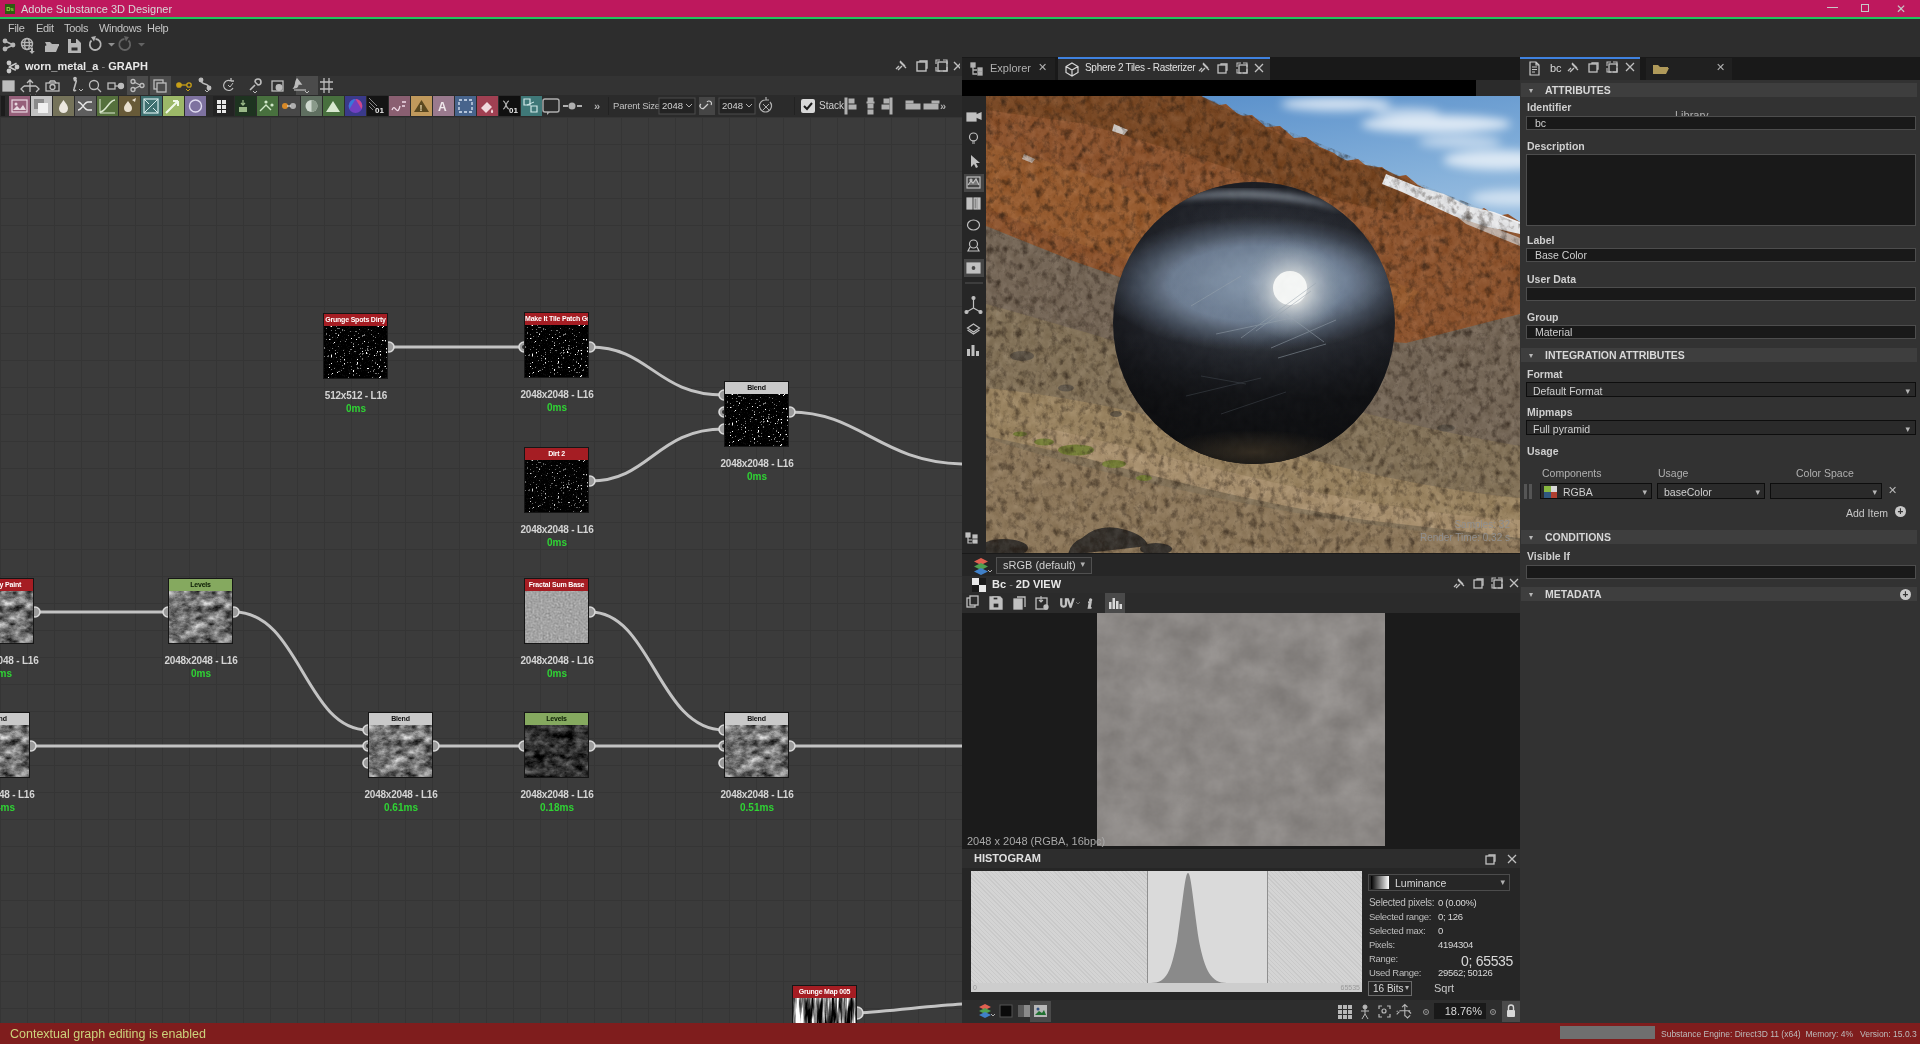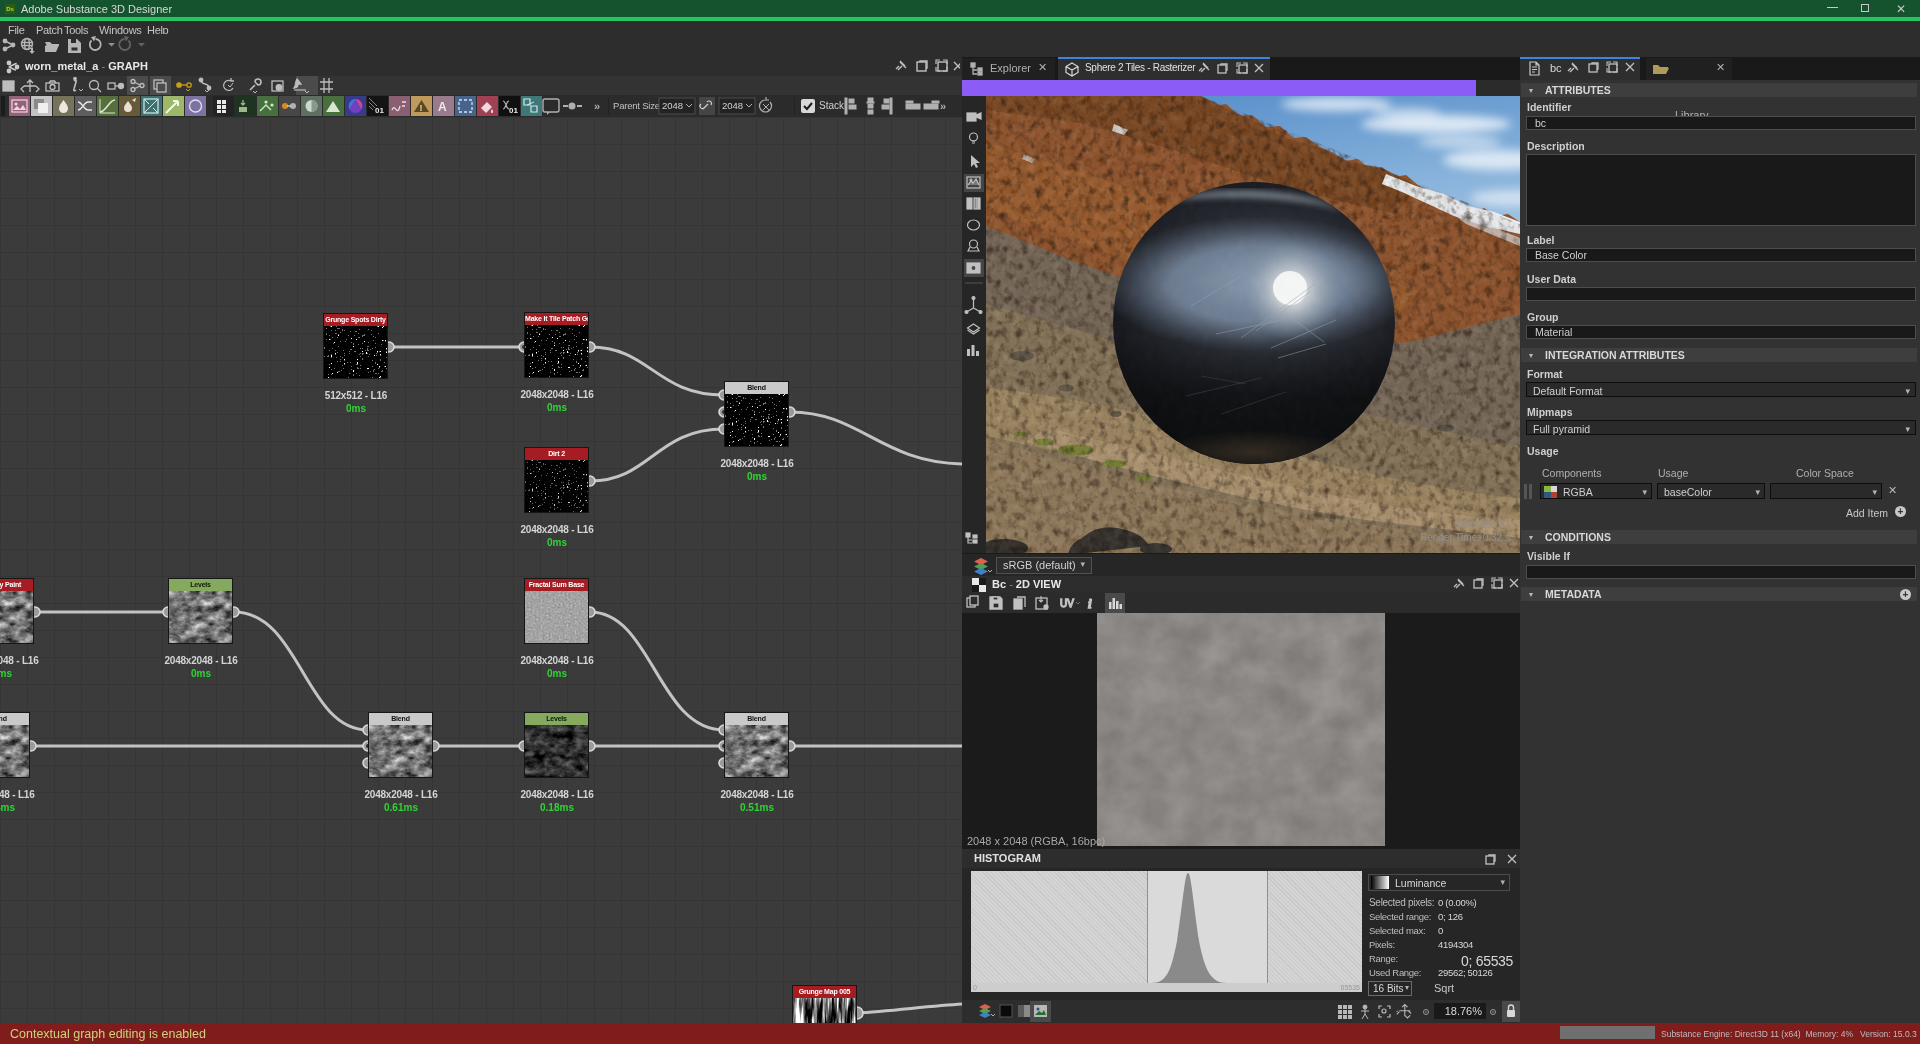--- a/index.html
+++ b/index.html
@@ -2,22 +2,22 @@
 <html><head>
 <meta charset="utf-8">
 <style>
   * { margin:0; padding:0; box-sizing:border-box; }
   html,body { width:1920px; height:1044px; overflow:hidden; background:#2b2b2b;
     font-family:"Liberation Sans", sans-serif; }
   .abs { position:absolute; }
   #app { position:relative; width:1920px; height:1044px; }
 
   
-  #titlebar { position:absolute; left:0; top:0; width:1920px; height:17px; background:#14532d; }
-  #menubar  { position:absolute; left:0; top:17px; width:1920px; height:17px; background:#2d2d2d; border-top:4px solid #22c55e;}
+  #titlebar { position:absolute; left:0; top:0; width:1920px; height:17px; background:#be185d; }
+  #menubar  { position:absolute; left:0; top:17px; width:1920px; height:17px; background:#2d2d2d; border-top:2px solid #22c55e;}
   #toolbar  { position:absolute; left:0; top:34px; width:1920px; height:23px; background:#2d2d2d; }
   .menuitem { color:#c5c5c5; font-size:11px; position:absolute; top:3px; }
 
   
   #graphpanel { position:absolute; left:0; top:57px; width:962px; height:966px; background:#3b3b3b; }
   #graphhdr { position:absolute; left:0; top:0; width:962px; height:19px; background:#2d2d2d; }
   #graphtools { position:absolute; left:0; top:19px; width:962px; height:19px; background:#333333; }
   #graphpalette { position:absolute; left:0; top:38px; width:962px; height:22px; background:#2b2b2b; }
   #graphcanvas { position:absolute; left:0; top:60px; width:962px; height:906px; overflow:hidden;
      background:#3b3b3b;
@@ -28,21 +28,21 @@
   .nhdr { height:12px; font-size:7px; letter-spacing:-0.2px; font-weight:bold; text-align:center; line-height:12px;
           white-space:nowrap; overflow:hidden; }
   .nhdr.red { background:#a51d23; color:#fff; }
   .nhdr.grey { background:#c9c9c9; color:#111; }
   .nhdr.green { background:#85a95f; color:#0c1c04; }
   .nthumb { width:63px; height:52px; background:#0a0a0a; position:relative; overflow:hidden;}
   .nlabel { position:absolute; width:140px; text-align:center; color:#d4d4d4; font-size:10px; font-weight:bold; letter-spacing:-0.2px; }
   .ntime { position:absolute; width:140px; text-align:center; color:#2fd434; font-size:10px; font-weight:bold; }
 
   
-  #midpanel { position:absolute; left:962px; top:57px; width:514px; height:966px; background:#8b5cf6; }
+  #midpanel { position:absolute; left:962px; top:57px; width:514px; height:966px; background:#000000; }
   #midtabs { position:absolute; left:0; top:0; width:558px; height:23px; background:#191919; }
   #midmenu { position:absolute; left:0; top:23px; width:558px; height:16px; background:#2d2d2d; }
   #vtoolbar { position:absolute; left:0; top:39px; width:24px; height:457px; background:#262626; }
   #viewport { position:absolute; left:24px; top:39px; width:534px; height:457px; background:#444; overflow:hidden; }
   #srgbbar { position:absolute; left:0; top:496px; width:558px; height:23px; background:#262626; border-top:1px solid #1a1a1a;}
   #hdr2d { position:absolute; left:0; top:519px; width:558px; height:17px; background:#2d2d2d; }
   #tb2d { position:absolute; left:0; top:536px; width:558px; height:20px; background:#2b2b2b; }
   #view2d { position:absolute; left:0; top:556px; width:558px; height:236px; background:#1b1b1b; overflow:hidden;}
   #histhdr { position:absolute; left:0; top:792px; width:558px; height:19px; background:#2d2d2d; }
   #histbody { position:absolute; left:0; top:811px; width:558px; height:132px; background:#262626; }
@@ -70,21 +70,21 @@
   <div id="titlebar">
     <div class="abs" style="left:5px;top:4px;width:10px;height:10px;background:#2d5c10;color:#9fe04a;font-size:6px;font-weight:bold;text-align:center;line-height:10px;">Ds</div>
     <div class="abs" style="left:21px;top:3px;color:#d8d8d8;font-size:11px;">Adobe Substance 3D Designer</div>
     <div class="abs" style="left:1827px;top:7px;width:11px;height:1px;background:#c8c8c8;"></div>
     <div class="abs" style="left:1861px;top:4px;width:8px;height:8px;border:1px solid #c8c8c8;"></div>
     <div class="abs" style="left:1896px;top:2px;color:#c8c8c8;font-size:12px;">✕</div>
   </div>
 
   <div id="menubar">
     <div class="menuitem" style="left:8px;letter-spacing:-0.3px;">File</div>
-    <div class="menuitem" style="left:36px;letter-spacing:-0.3px;">Patch</div>
+    <div class="menuitem" style="left:36px;letter-spacing:-0.3px;">Edit</div>
     <div class="menuitem" style="left:64px;letter-spacing:-0.3px;">Tools</div>
     <div class="menuitem" style="left:99px;letter-spacing:-0.3px;">Windows</div>
     <div class="menuitem" style="left:147px;letter-spacing:-0.3px;">Help</div>
   </div>
 
   <div id="toolbar">
     <svg width="160" height="23" style="position:absolute;left:0;top:0">
       <g fill="#b5b5b5" stroke="none">
         <circle cx="5" cy="7" r="2.4"></circle>
           <circle cx="13" cy="11" r="2.4"></circle>

